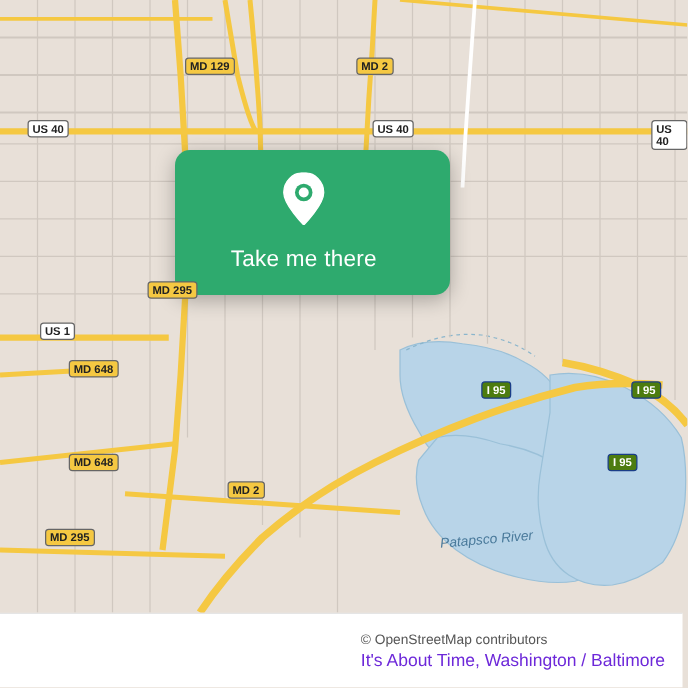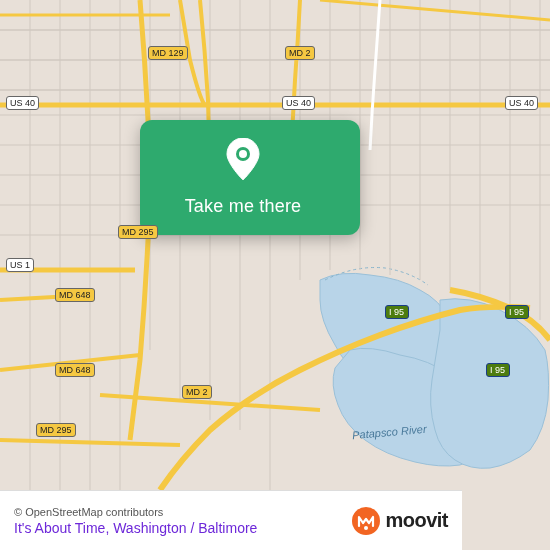--- a/index.html
+++ b/index.html
@@ -52,27 +52,27 @@
       font-size: 18px;
       font-weight: 500;
       cursor: pointer;
       padding: 4px 8px;
       border-radius: 6px;
       letter-spacing: 0.2px;
     }
 
     
     #bottom-bar {
-      width: 462px;
+      width: 546px;
       height: 60px;
       background: white;
       border-top: 1px solid #ddd;
       display: flex;
       align-items: center;
-      justify-content: space-between;
+      justify-content: flex-end;
       padding: 0 14px;
     }
 
     #bottom-left {
       display: flex;
       flex-direction: column;
       gap: 2px;
     }
 
     #attribution-text {
@@ -102,32 +102,33 @@
       font-weight: 700;
       color: #222;
       letter-spacing: -0.5px;
     }
 
     
     .road-badge {
       position: absolute;
       display: flex;
       align-items: center;
-      justify-content: flex-start;
+      justify-content: center;
       font-size: 9px;
-      font-weight: normal;
+      font-weight: bold;
       border-radius: 3px;
       padding: 1px 3px;
       border: 1.5px solid #666;
     }
 
     .us-badge {
       background: white;
       color: #222;
       min-width: 28px;
+      margin-left: 16px;
     }
 
     .md-badge {
       background: #f5c842;
       color: #222;
       min-width: 28px;
     }
 
     .i-badge {
       background: #4d7c0f;
@@ -214,21 +215,21 @@
         <path d="M18 0C9.163 0 2 7.163 2 16C2 26 18 42 18 42C18 42 34 26 34 16C34 7.163 26.837 0 18 0Z" fill="white" stroke="white" stroke-width="1"></path>
         <circle cx="18" cy="16" r="7" fill="#2eaa6e"></circle>
         <circle cx="18" cy="16" r="4" fill="white"></circle>
       </svg>
     </div>
     <button id="popup-button">Take me there</button>
   </div>
 
   
   
-  <div class="road-badge us-badge" style="top:258px;left:6px;">
+  <div class="road-badge us-badge" style="top:258px;left:16px;">
     <span>US 1</span>
   </div>
   
   <div class="road-badge us-badge" style="top:96px;left:6px;">
     <span>US 40</span>
   </div>
   
   <div class="road-badge us-badge" style="top:96px;left:282px;">
     <span>US 40</span>
   </div>
@@ -281,22 +282,13 @@
   <div style="position:absolute;top:426px;left:352px;font-size:11px;color:#4a7a9b;font-style:italic;transform:rotate(-5deg);">
     <span>Patapsco River</span>
   </div>
 </div>
 
 <div id="bottom-bar">
   <div id="bottom-left">
     <span id="attribution-text">© OpenStreetMap contributors</span>
     <span id="app-title">It's About Time, Washington / Baltimore</span>
   </div>
-  <div id="moovit-logo">
-
-    <svg id="moovit-icon" viewBox="0 0 28 28" xmlns="http://www.w3.org/2000/svg">
-      <circle cx="14" cy="14" r="14" fill="#f26522"></circle>
-      <path d="M7 19 L7 10 L11 16 L14 12 L17 16 L21 10 L21 19" fill="none" stroke="white" stroke-width="2.2" stroke-linejoin="round" stroke-linecap="round"></path>
-      <circle cx="14" cy="21" r="2" fill="white"></circle>
-    </svg>
-    <span id="moovit-text">moovit</span>
-  </div>
 </div>
 
 </body></html>

